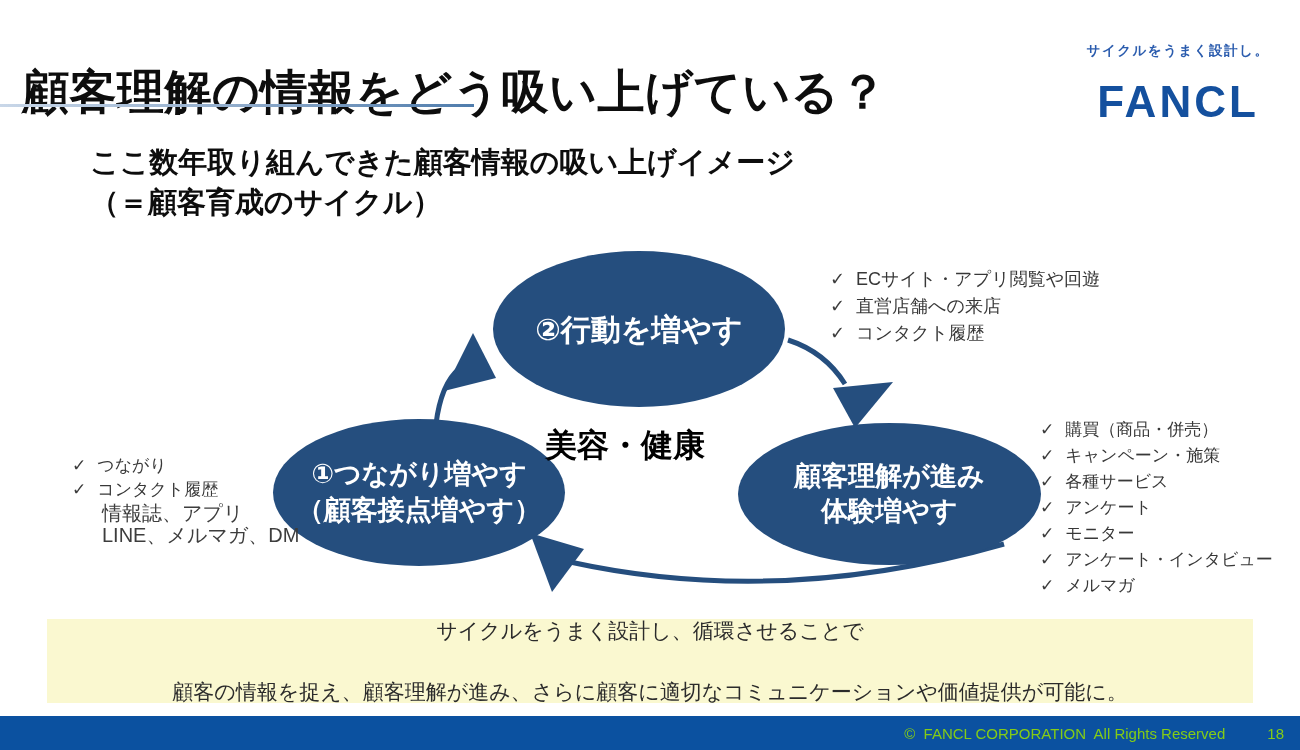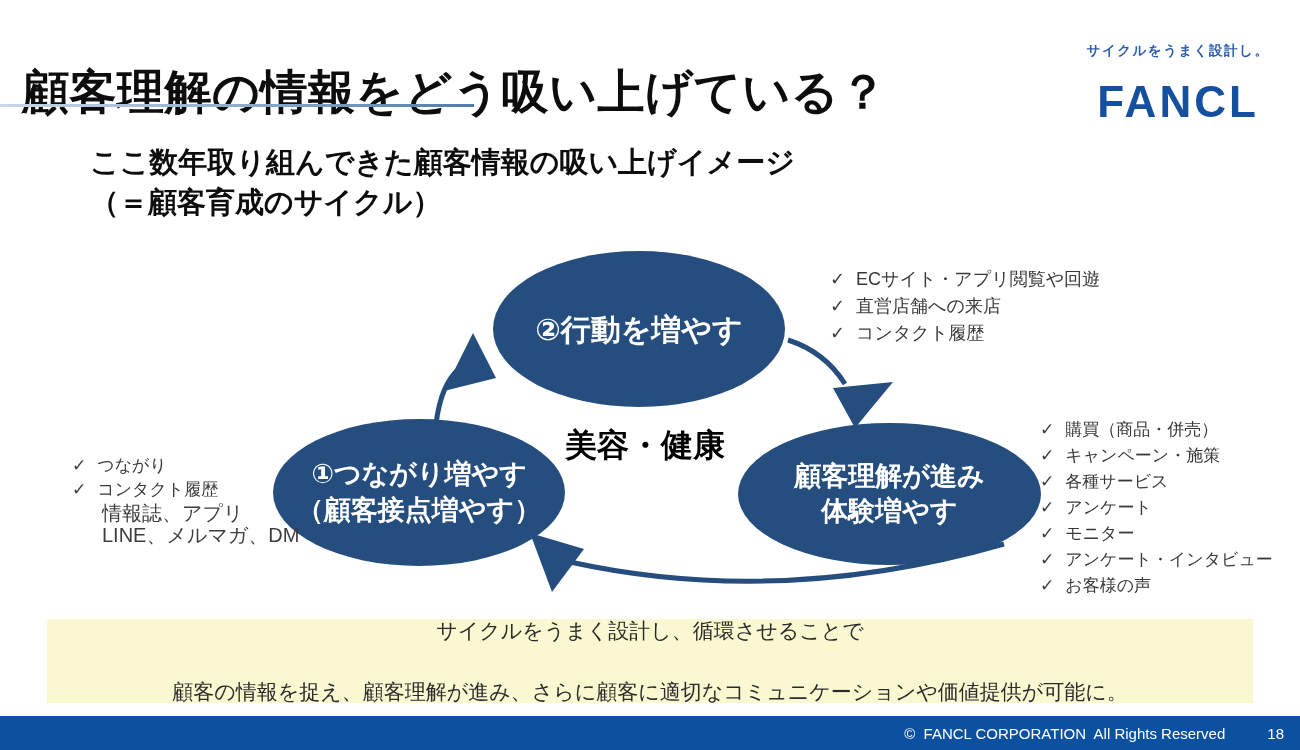--- a/index.html
+++ b/index.html
@@ -37,21 +37,21 @@
   .arrow-head{fill:#254E7E;stroke:none;}
   .node{
     position:absolute;border-radius:50%;background:#254E7E;color:#ffffff;
     font-weight:bold;display:flex;flex-direction:column;justify-content:center;
     align-items:center;text-align:center;line-height:1.3;
   }
   .node2{left:493px;top:251px;width:292px;height:156px;font-size:30px;}
   .node1{left:273px;top:419px;width:292px;height:147px;font-size:27px;}
   .node3{left:738px;top:423px;width:303px;height:142px;font-size:27px;}
   .center-label{
-    position:absolute;left:545px;top:424px;width:200px;text-align:center;
+    position:absolute;left:545px;top:424px;width:200px;text-align:left;
     font-size:32px;font-weight:bold;color:#000000;white-space:nowrap;
   }
   
   .bullets{position:absolute;color:#383838;}
   .bullets .bullet{display:flex;align-items:baseline;white-space:nowrap;}
   .check{color:#3c3c3c;margin-right:11px;flex:0 0 auto;}
   .bullets-left{left:72px;top:454px;font-size:17px;}
   .bullets-left .bullet{line-height:24px;}
   .bullets-left .subnote{margin-left:30px;font-size:20px;line-height:22px;color:#3d3d3d;white-space:nowrap;}
   .bullets-top{left:830px;top:266px;font-size:18px;}
@@ -60,21 +60,21 @@
   .bullets-right .bullet{line-height:26px;}
   
   .callout{
     position:absolute;left:47px;top:619px;width:1206px;height:84px;
     background:#FAF8D0;display:flex;flex-direction:column;justify-content:center;
     text-align:center;font-size:21px;color:#2b2b2b;line-height:1.6;gap:27px;
   }
   
   .footer{
     position:absolute;left:0;top:716px;width:1300px;height:34px;background:#0B51A0;
-    color:#ffffff;display:flex;align-items:center;justify-content:flex-end;
+    color:#84cc16;display:flex;align-items:center;justify-content:flex-end;
     font-size:15px;box-sizing:border-box;padding-right:16px;
   }
   .footer .copy{white-space:pre;}
   .footer .page{margin-left:42px;}
 </style>
 </head>
 <body>
 
 <div class="slide">
 
@@ -164,21 +164,21 @@
     <div class="bullet">
       <span class="check">✓</span>
       <span>モニター</span>
     </div>
     <div class="bullet">
       <span class="check">✓</span>
       <span>アンケート・インタビュー</span>
     </div>
     <div class="bullet">
       <span class="check">✓</span>
-      <span>お客様の声</span>
+      <span>メルマガ</span>
     </div>
   </div>
 
   <div class="callout">
     <div>サイクルをうまく設計し、循環させることで</div>
     <div>顧客の情報を捉え、顧客理解が進み、さらに顧客に適切なコミュニケーションや価値提供が可能に。</div>
   </div>
 
   <div class="footer">
     <span class="copy">©  FANCL CORPORATION  All Rights Reserved</span>

